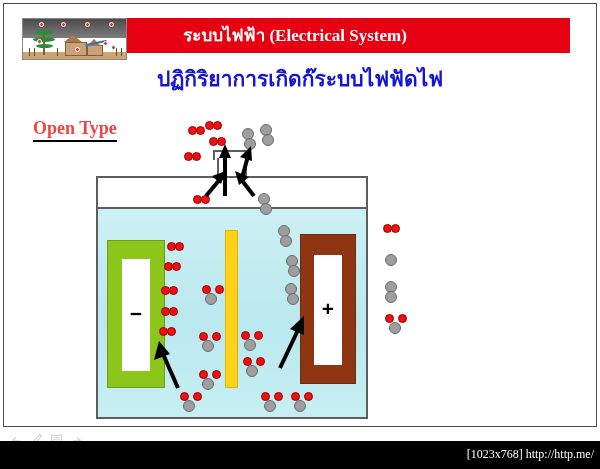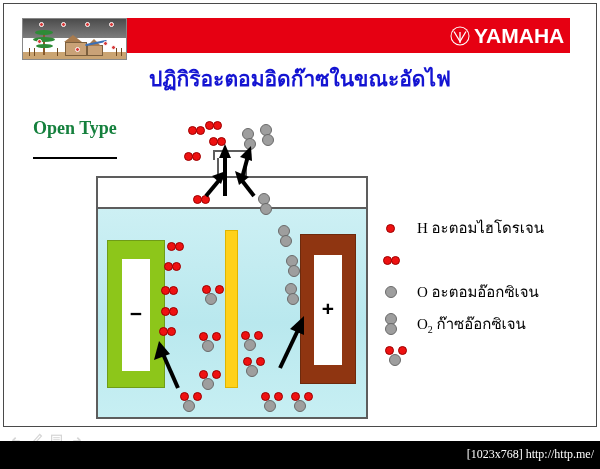--- a/index.html
+++ b/index.html
@@ -34,22 +34,22 @@
   .v-flow{position:absolute;width:5px;height:5px;border-radius:50%;background:#d93b3b;
       border:1px solid #fff;box-sizing:border-box;}
   .v-fence{position:absolute;bottom:3px;height:8px;width:1px;background:#6f4a22;}
   .v-water{position:absolute;background:#3b6fb5;height:2px;border-radius:2px;}
 
   
   .subtitle{position:absolute;left:0px;top:62px;width:600px;text-align:center;
       color:#1414d2;font-size:21px;font-weight:bold;font-family:"Liberation Serif", serif;}
 
   
-  .opentype{position:absolute;left:33px;top:118px;color:#15803d;font-size:18px;font-weight:bold;
-      font-family:"Liberation Serif", serif;border-bottom:2.5px solid #000;padding-bottom:18px;}
+  .opentype{position:absolute;left:33px;top:118px;color:#ef4444;font-size:18px;font-weight:bold;
+      font-family:"Liberation Serif", serif;border-bottom:2.5px solid #000;padding-bottom:1px;}
 
   
   .batt{position:absolute;left:96px;top:176px;width:272px;height:243px;
       border:2px solid #5d5d5d;box-sizing:border-box;background:#ffffff;}
   .electrolyte{position:absolute;left:98px;top:208px;width:268px;height:209px;
       background:linear-gradient(180deg,#cdf0f4 0%,#b9e8ee 55%,#c7eff3 100%);}
   .fluidline{position:absolute;left:98px;top:207px;width:268px;height:2px;background:#5d5d5d;}
 
   .vent{position:absolute;left:217px;top:158px;width:30px;height:20px;
       border-left:2px solid #5d5d5d;border-right:2px solid #5d5d5d;box-sizing:border-box;
@@ -118,35 +118,24 @@
     <div class="v-flow" style="left:88px;top:26px;"></div>
     <div class="v-flow" style="left:14px;top:20px;"></div>
     <div class="v-fence" style="left:6px;"></div>
     <div class="v-fence" style="left:11px;"></div>
     <div class="v-fence" style="left:34px;"></div>
     <div class="v-fence" style="left:93px;"></div>
     <div class="v-fence" style="left:98px;"></div>
   </div>
 
   <div class="header-band"></div>
-
-  <div class="yamaha">
-    <svg class="ymk" viewBox="0 0 40 40">
-      <circle cx="20" cy="20" r="19" fill="#ffffff"></circle>
-      <circle cx="20" cy="20" r="17" fill="#e60012"></circle>
-      <g stroke="#ffffff" stroke-width="2.6" fill="none">
-        <path d="M20 34 L20 12"></path>
-        <path d="M20 31 L8 11"></path>
-        <path d="M20 31 L32 11"></path>
-      </g>
-    </svg>
-    <span class="yamaha-word">YAMAHA</span>
-  </div>
-
-  <div class="subtitle">ปฏิกิริอะตอมอิดก๊าซในขณะอัดไฟ</div>
+  <div class="header-title">ระบบไฟฟ้า (Electrical System)</div>
+
+
+  <div class="subtitle">ปฏิกิริยาการเกิดก๊ระบบไฟฟัดไฟ</div>
 
   <div class="opentype">Open Type</div>
 
   <div class="vent-cap"></div>
   <div class="vent"></div>
   <div class="batt"></div>
   <div class="electrolyte"></div>
   <div class="fluidline"></div>
 
   <div class="plate plate-neg">
@@ -257,47 +246,39 @@
   </svg>
   <svg class="arrow" style="left:268px;top:310px;width:50px;height:62px;" viewBox="0 0 50 62">
     <g fill="#000" stroke="#000" stroke-width="4">
       <line x1="12" y1="58" x2="30" y2="20"></line>
       <polygon points="36,6 22,19 36,25" stroke="none"></polygon>
     </g>
   </svg>
 
   <div class="legend">
 
-    <div class="legend-row">
-      <div class="legend-icon">
-        <div class="atomH" style="left:3px;top:9px;"></div>
-      </div>
-      <div class="legend-text"><span>H</span><span> อะตอมไฮโดรเจน</span></div>
-    </div>
 
     <div class="legend-row">
       <div class="legend-icon">
         <div class="atomH" style="left:0px;top:9px;"></div>
         <div class="atomH" style="left:8px;top:9px;"></div>
       </div>
     </div>
 
     <div class="legend-row">
       <div class="legend-icon">
         <div class="atomO" style="left:2px;top:7px;"></div>
       </div>
-      <div class="legend-text"><span>O</span><span> อะตอมอ๊อกซิเจน</span></div>
     </div>
 
     <div class="legend-row">
       <div class="legend-icon">
         <div class="atomO" style="left:2px;top:2px;"></div>
         <div class="atomO" style="left:2px;top:12px;"></div>
       </div>
-      <div class="legend-text"><span>O</span><sub>2</sub><span> ก๊าซอ๊อกซิเจน</span></div>
     </div>
 
     <div class="legend-row">
       <div class="legend-icon">
         <div class="atomO" style="left:6px;top:11px;"></div>
         <div class="atomH" style="left:2px;top:3px;"></div>
         <div class="atomH" style="left:15px;top:3px;"></div>
       </div>
     </div>
 

